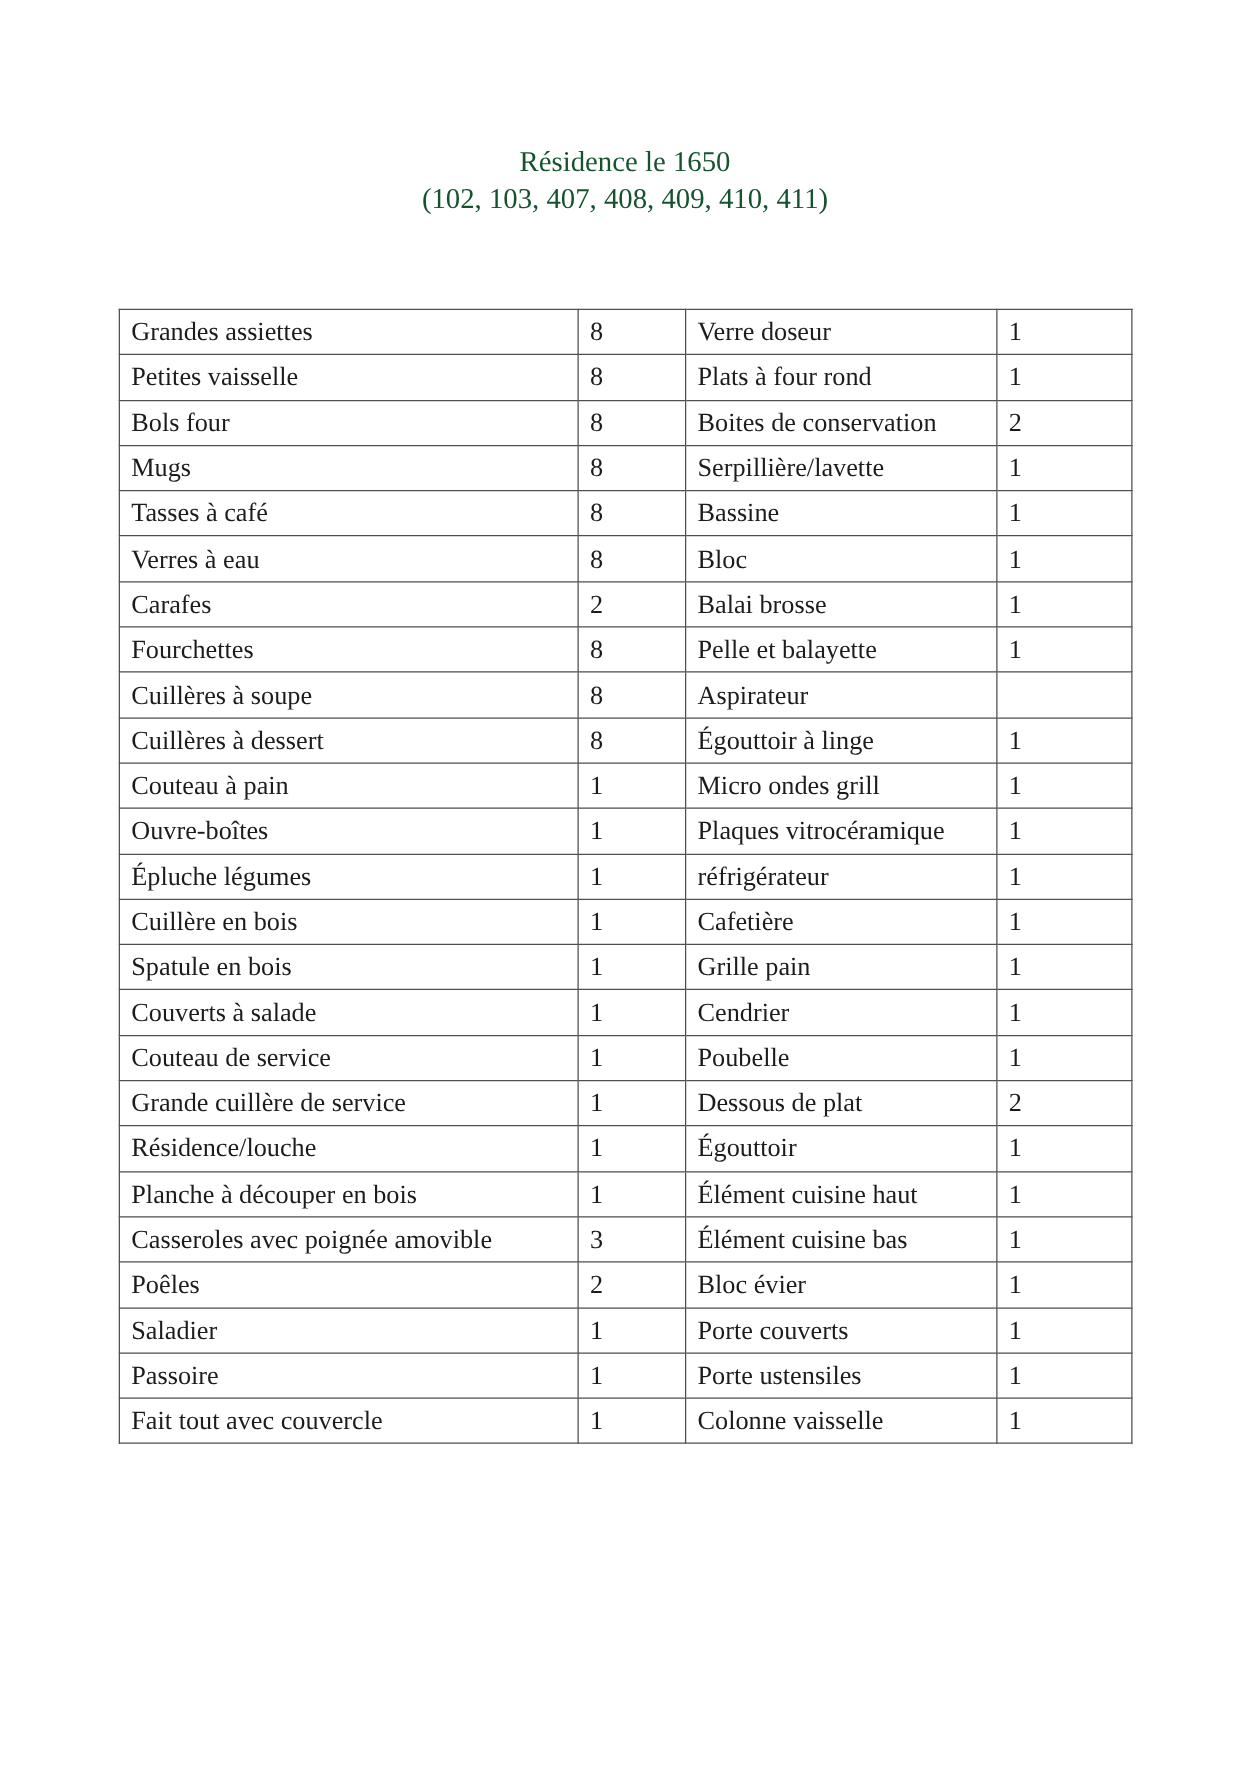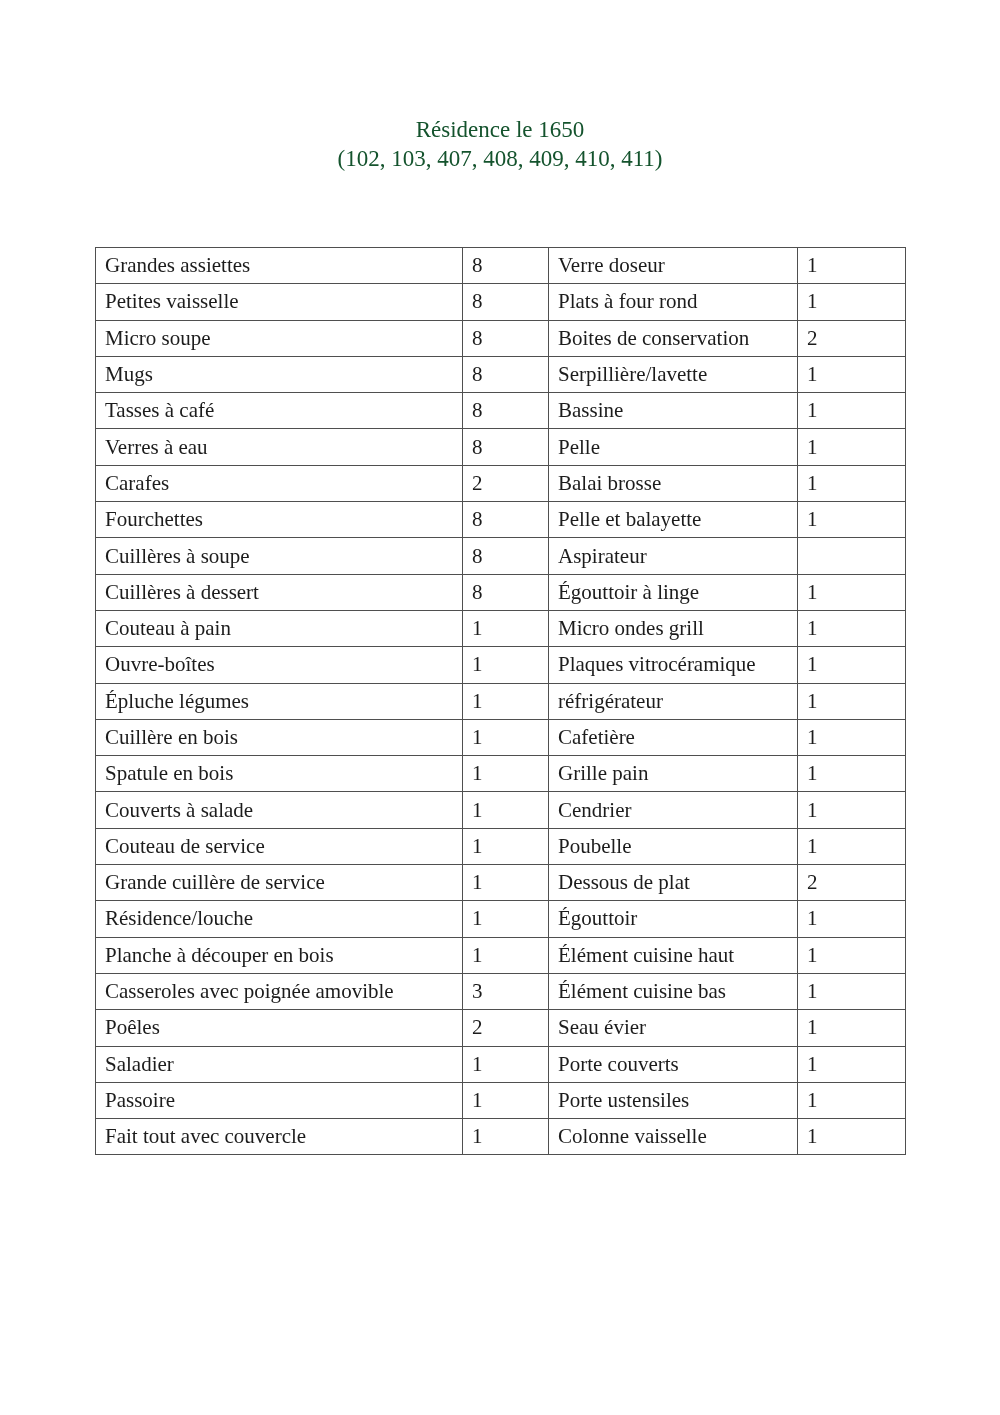--- a/index.html
+++ b/index.html
@@ -73,41 +73,41 @@
           <td>Verre doseur</td>
           <td>1</td>
         </tr>
         <tr>
           <td>Petites vaisselle</td>
           <td>8</td>
           <td>Plats à four rond</td>
           <td>1</td>
         </tr>
         <tr>
-          <td>Micro soupe</td>
+          <td>Bols four</td>
           <td>8</td>
           <td>Boites de conservation</td>
           <td>2</td>
         </tr>
         <tr>
           <td>Mugs</td>
           <td>8</td>
           <td>Serpillière/lavette</td>
           <td>1</td>
         </tr>
         <tr>
           <td>Tasses à café</td>
           <td>8</td>
           <td>Bassine</td>
           <td>1</td>
         </tr>
         <tr>
           <td>Verres à eau</td>
           <td>8</td>
-          <td>Pelle</td>
+          <td>Bloc</td>
           <td>1</td>
         </tr>
         <tr>
           <td>Carafes</td>
           <td>2</td>
           <td>Balai brosse</td>
           <td>1</td>
         </tr>
         <tr>
           <td>Fourchettes</td>
@@ -189,21 +189,21 @@
         </tr>
         <tr>
           <td>Casseroles avec poignée amovible</td>
           <td>3</td>
           <td>Élément cuisine bas</td>
           <td>1</td>
         </tr>
         <tr>
           <td>Poêles</td>
           <td>2</td>
-          <td>Seau évier</td>
+          <td>Bloc évier</td>
           <td>1</td>
         </tr>
         <tr>
           <td>Saladier</td>
           <td>1</td>
           <td>Porte couverts</td>
           <td>1</td>
         </tr>
         <tr>
           <td>Passoire</td>

